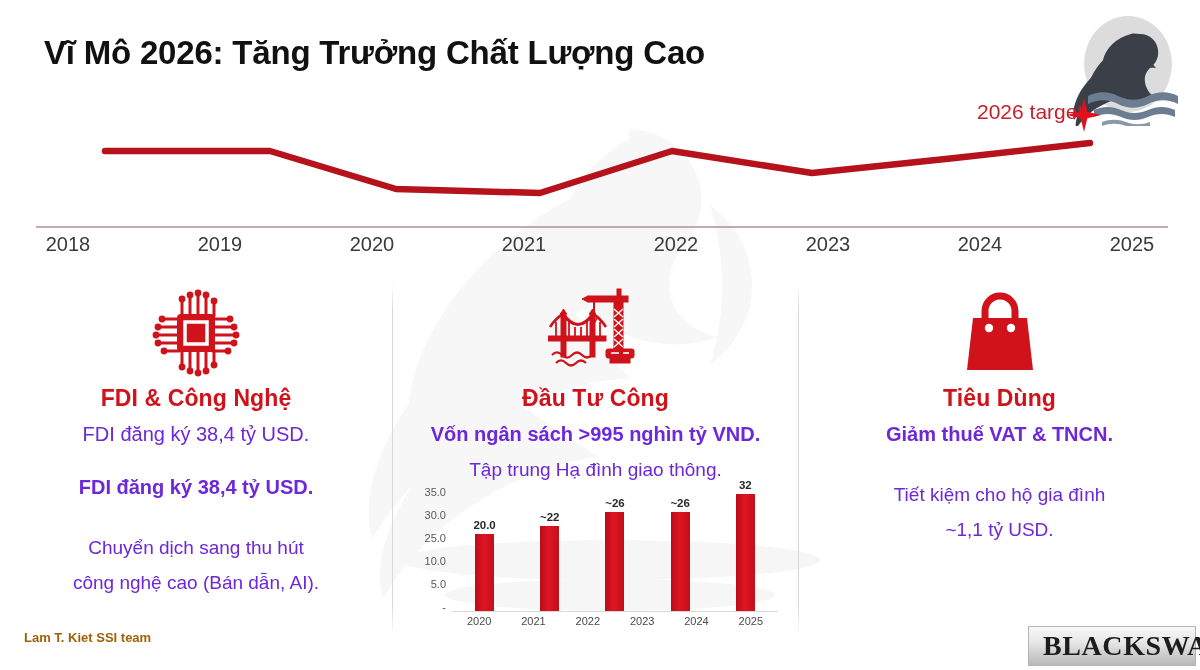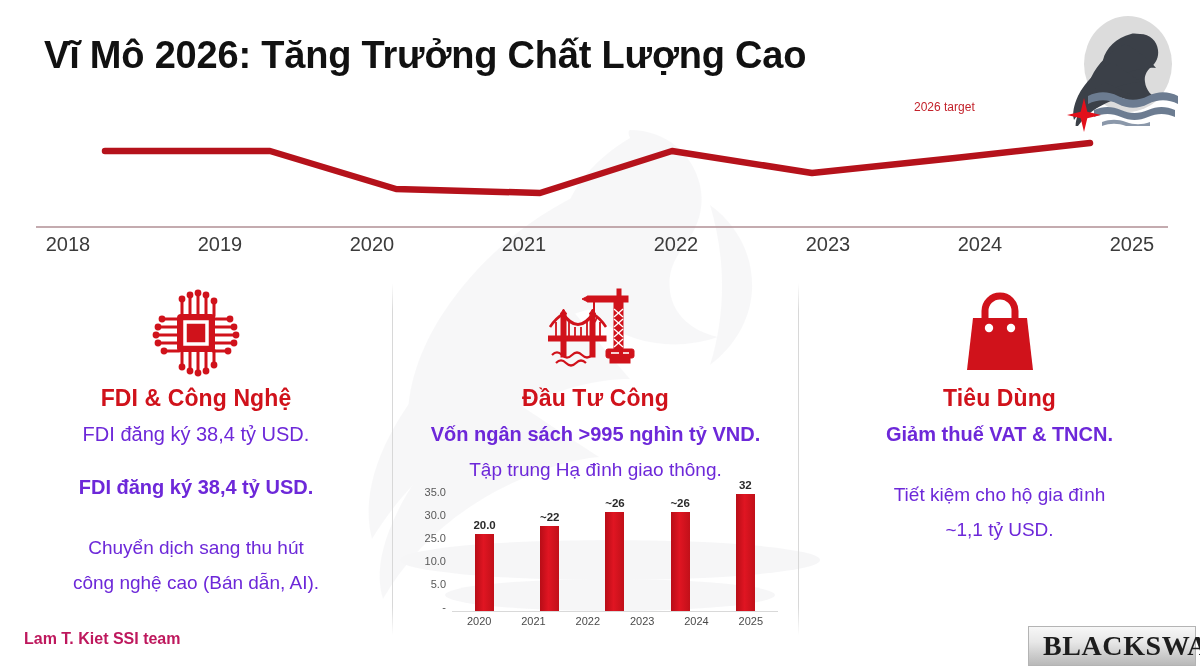--- a/index.html
+++ b/index.html
@@ -18,32 +18,32 @@
     left:300px; top:35px;
     width:620px; height:620px;
     opacity:.33;
     pointer-events:none;
     z-index:0;
   }
 
   
   .page-title {
     position:absolute; left:44px; top:34px;
-    font-size:38px; font-weight:bold; color:#111;
+    font-size:33px; font-weight:bold; color:#111;
     letter-spacing:-.2px; white-space:nowrap; z-index:4;
   }
 
   
   .swan-badge { position:absolute; right:12px; top:8px; width:120px; height:118px; z-index:5; }
 
   
   .linechart { position:absolute; left:0; top:95px; width:1200px; height:135px; z-index:3; }
   .target-label {
-    position:absolute; left:914px; top:100px;
-    font-size:12px; color:#c3222b; z-index:6; white-space:nowrap;
+    position:absolute; left:977px; top:100px;
+    font-size:21px; color:#c3222b; z-index:6; white-space:nowrap;
   }
   .target-star { position:absolute; left:1066px; top:97px; width:36px; height:36px; z-index:6; }
 
   .axis-years {
     position:absolute; left:0; top:233px; width:1200px; height:30px; z-index:4;
     display:flex;
     gap:16px;
   }
   .axis-years span {
     flex:1; text-align:center; font-size:20px; color:#3b3b3b;
@@ -98,21 +98,21 @@
   .bc-val {
     position:absolute; bottom:100%; left:50%; transform:translateX(-50%);
     font-size:11.5px; font-weight:bold; color:#2a2a2a; margin-bottom:3px; white-space:nowrap;
   }
   .bc-xlabels { position:absolute; left:46px; right:4px; top:129px; display:flex; }
   .bc-xlabels span { flex:1; text-align:center; font-size:11px; color:#4a4a4a; }
 
   
   .credit {
     position:absolute; left:24px; top:630px;
-    font-size:16px; font-weight:bold; color:#be185d; z-index:6;
+    font-size:13px; font-weight:bold; color:#a16207; z-index:6;
   }
   .blackswain {
     position:absolute; right:4px; bottom:4px;
     width:168px; height:40px; z-index:6;
     background:linear-gradient(to bottom,#f7f7f7 0%,#e7e7e7 40%,#cfcfcf 70%,#b9b9b9 100%);
     border:1px solid #b4b4b4;
     display:flex; align-items:center; gap:6px; padding:0 8px;
   }
   .bs-word {
     font-family:"Liberation Serif", serif;

